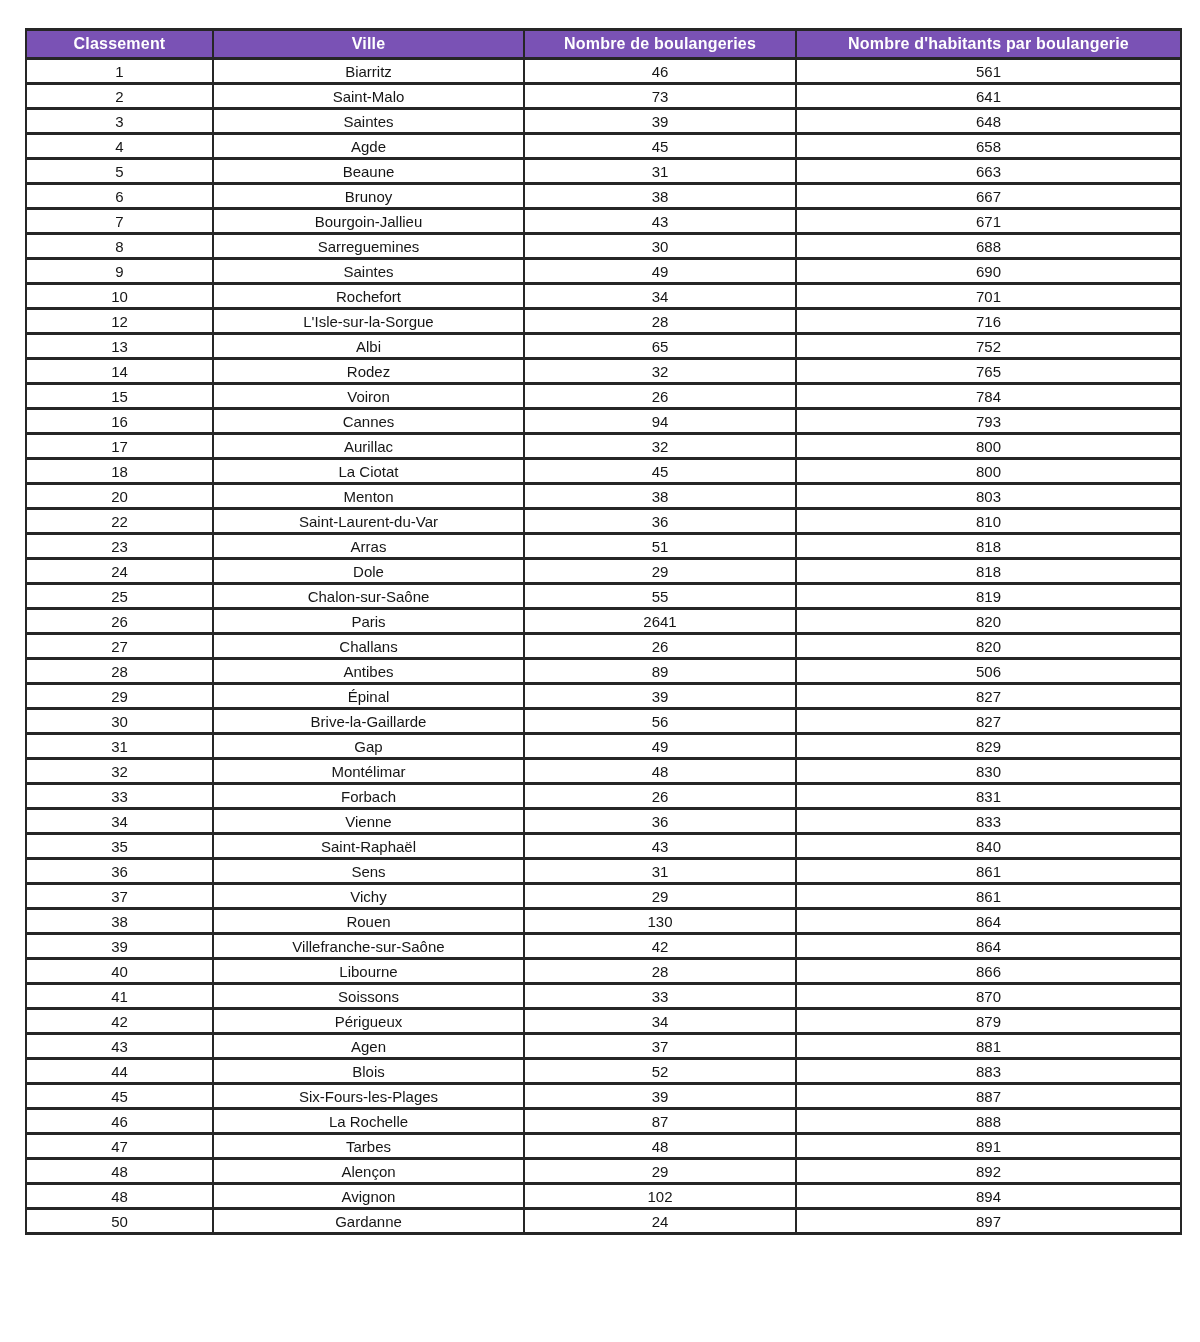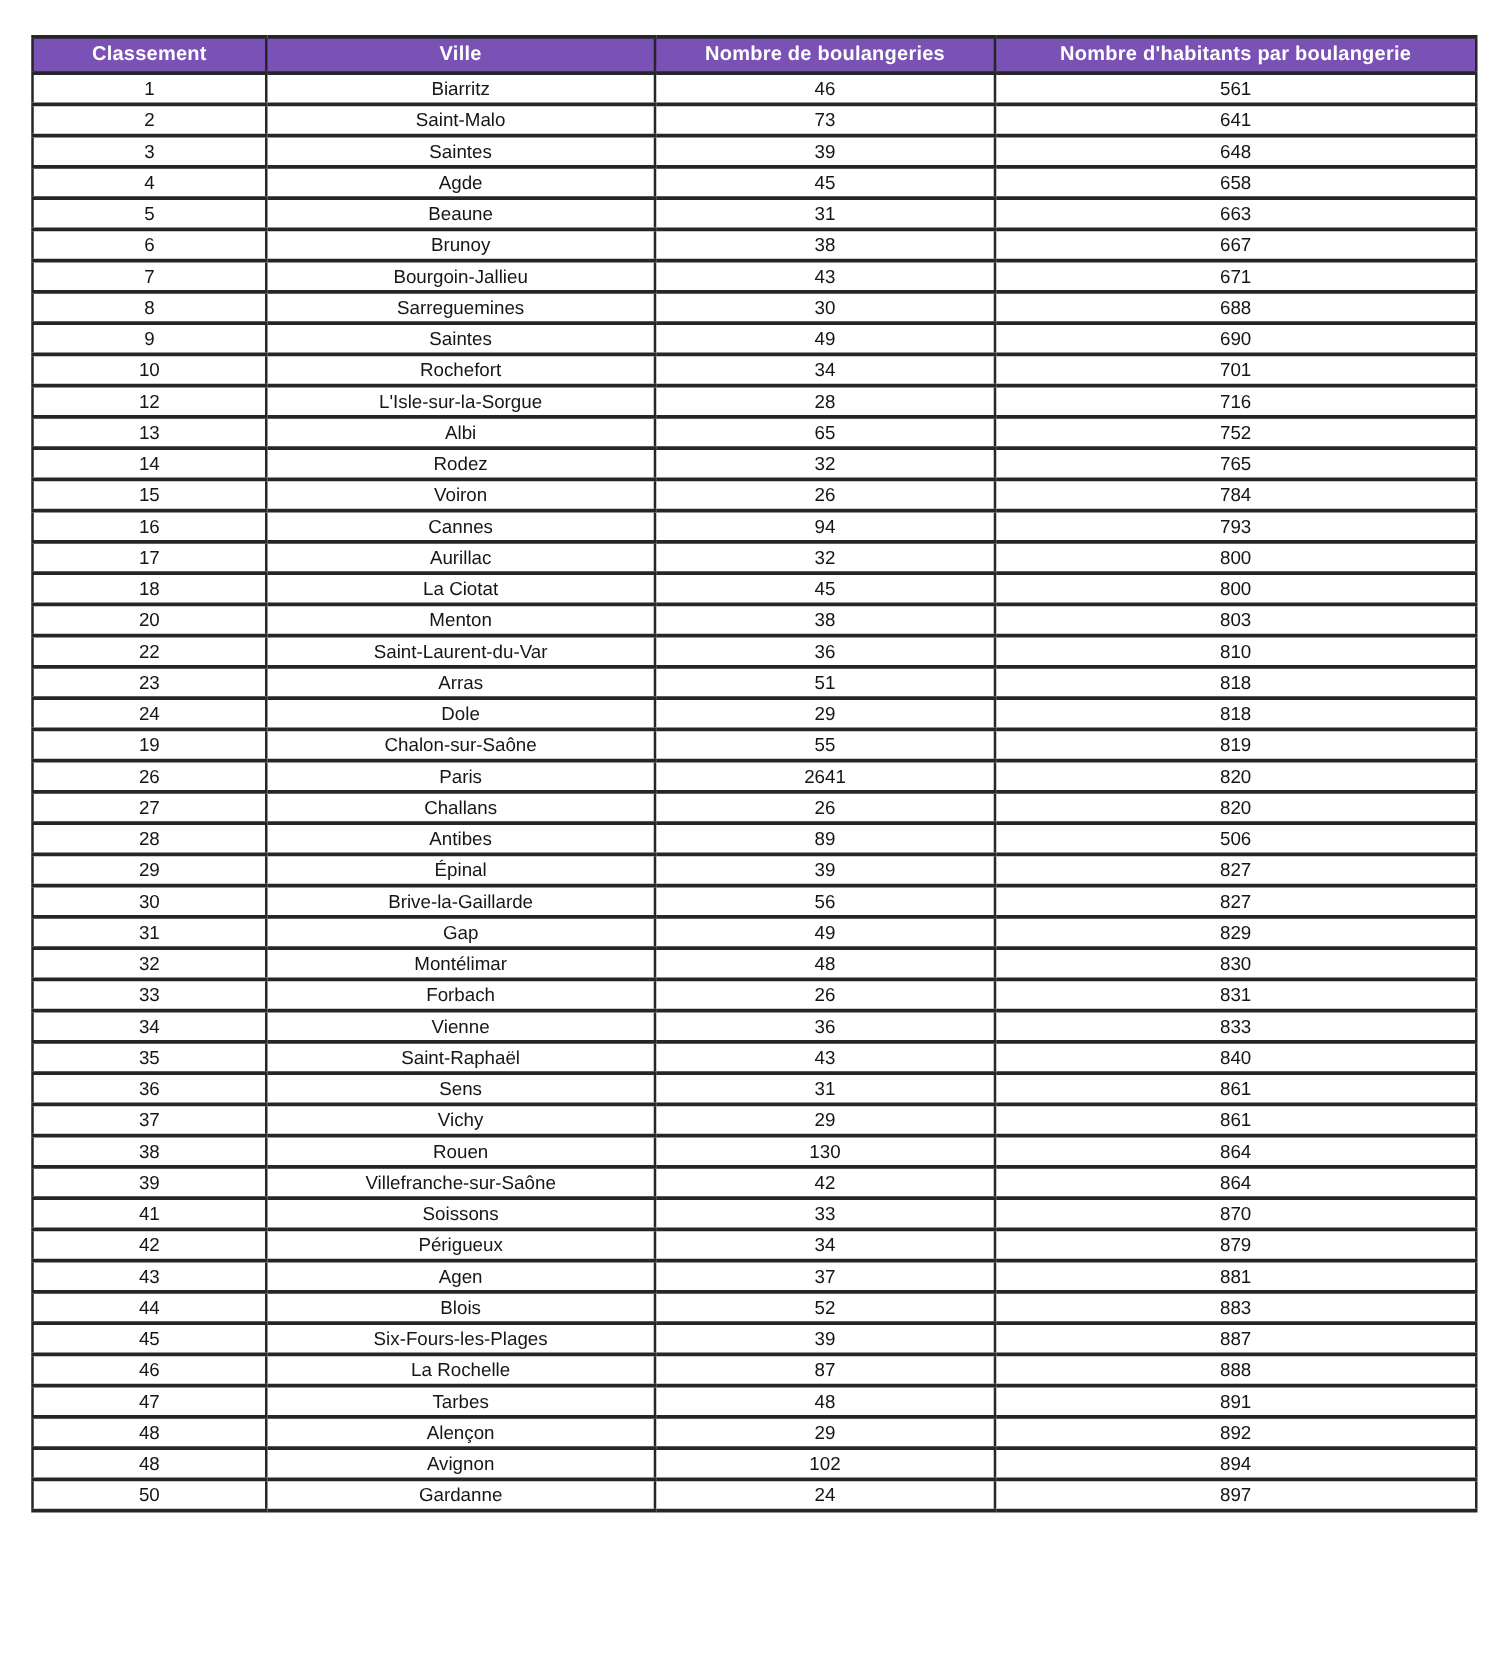--- a/index.html
+++ b/index.html
@@ -187,21 +187,21 @@
           <td>51</td>
           <td>818</td>
         </tr>
         <tr>
           <td>24</td>
           <td>Dole</td>
           <td>29</td>
           <td>818</td>
         </tr>
         <tr>
-          <td>19</td>
+          <td>25</td>
           <td>Chalon-sur-Saône</td>
           <td>55</td>
           <td>819</td>
         </tr>
         <tr>
           <td>26</td>
           <td>Paris</td>
           <td>2641</td>
           <td>820</td>
         </tr>
@@ -275,20 +275,26 @@
           <td>38</td>
           <td>Rouen</td>
           <td>130</td>
           <td>864</td>
         </tr>
         <tr>
           <td>39</td>
           <td>Villefranche-sur-Saône</td>
           <td>42</td>
           <td>864</td>
+        </tr>
+        <tr>
+          <td>40</td>
+          <td>Libourne</td>
+          <td>28</td>
+          <td>866</td>
         </tr>
         <tr>
           <td>41</td>
           <td>Soissons</td>
           <td>33</td>
           <td>870</td>
         </tr>
         <tr>
           <td>42</td>
           <td>Périgueux</td>

